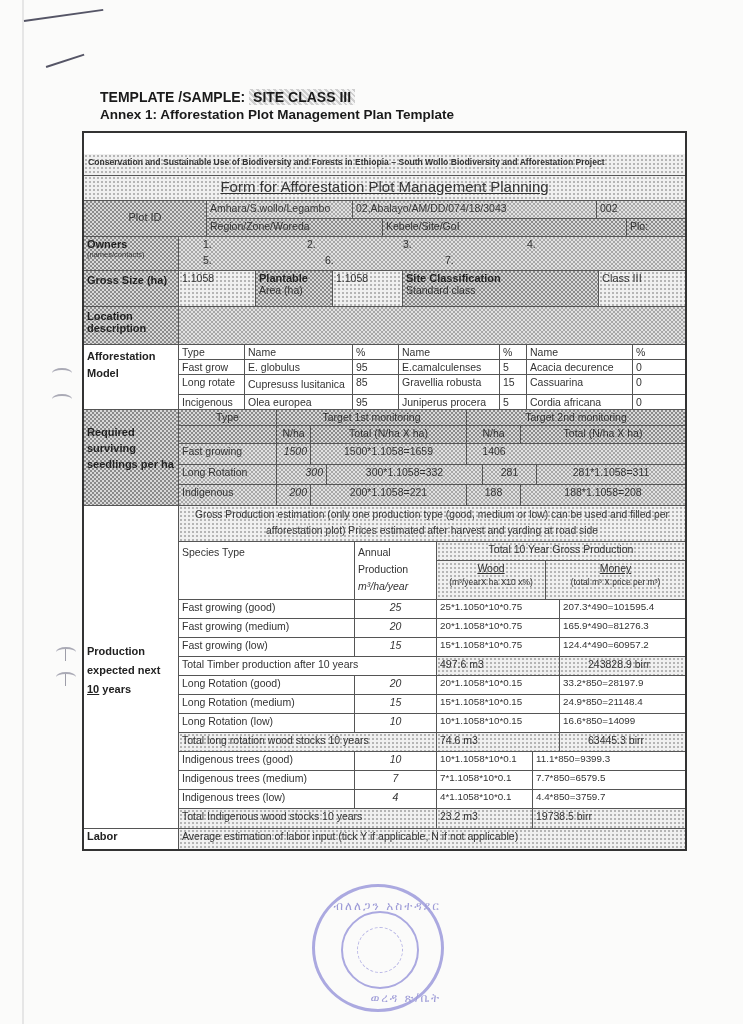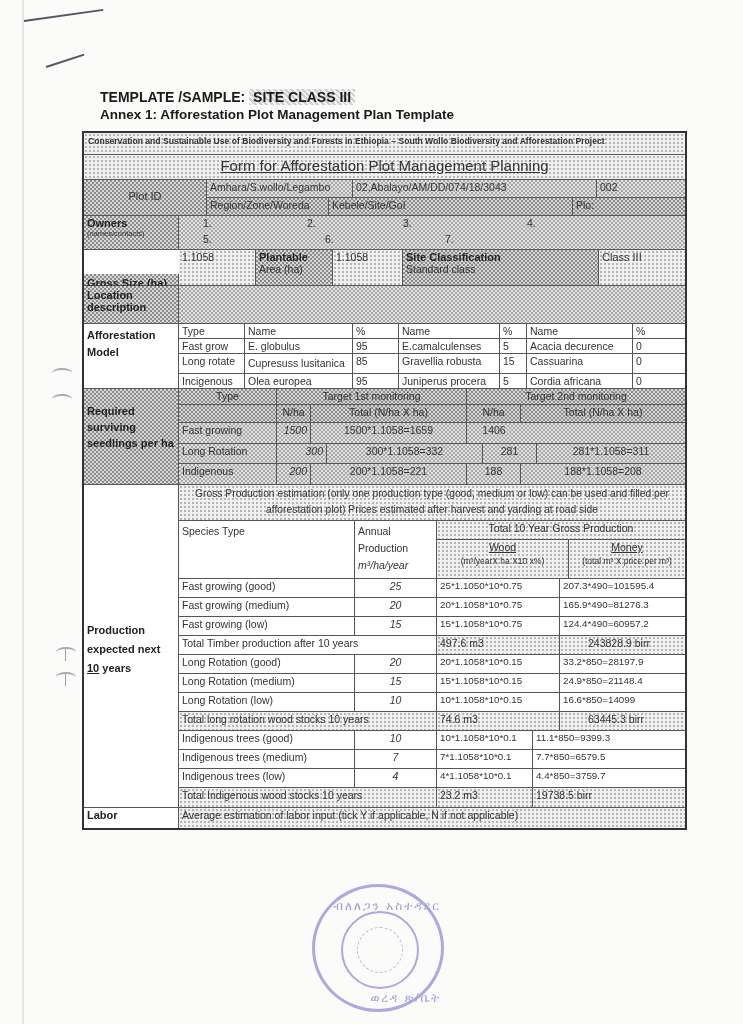--- a/index.html
+++ b/index.html
@@ -46,36 +46,36 @@
 <div class="hole t" style="left:56px;top:672px;"></div>
 
 <div class="heading h1">
   <span>TEMPLATE /SAMPLE:</span>
   <span class="hl">SITE CLASS III</span>
 </div>
 <div class="heading h2">Annex 1: Afforestation Plot Management Plan Template</div>
 
 <div class="form">
   <div class="row">
-    <div class="cell proj dot" style="width:100%;">Conservation and Sustainable Use of Biodiversity and Forests in Ethiopia – South Wollo Biodiversity and Afforestation Project</div>
+    <div class="cell proj dot" style="width:100%;margin-top:21px;">Conservation and Sustainable Use of Biodiversity and Forests in Ethiopia – South Wollo Biodiversity and Afforestation Project</div>
   </div>
   <div class="row">
     <div class="cell title dot" style="width:100%;">Form for Afforestation Plot Management Planning</div>
   </div>
 
   <div class="row" style="height:36px;">
     <div class="cell dark center" style="width:123px;padding-top:10px;font-size:11px;">Plot ID</div>
     <div class="sub" style="flex:1;">
       <div class="row">
         <div class="cell mid" style="width:146px;">Amhara/S.wollo/Legambo</div>
         <div class="cell mid" style="width:244px;">02,Abalayo/AM/DD/074/18/3043</div>
         <div class="cell mid" style="flex:1;">002</div>
       </div>
       <div class="row">
-        <div class="cell dark" style="width:122px;">Region/Zone/Woreda</div>
+        <div class="cell dark" style="width:176px;">Region/Zone/Woreda</div>
         <div class="cell dark" style="width:244px;">Kebele/Site/GoI</div>
         <div class="cell dark" style="flex:1;">Plo:</div>
       </div>
     </div>
   </div>
 
   <div class="row" style="height:34px;">
     <div class="cell dark" style="width:95px;">
       <div class="lbl">Owners</div>
       <div style="font-size:7.5px;">(names/contacts)</div>
@@ -85,21 +85,21 @@
       <span style="position:absolute;left:128px;top:1px;">2.</span>
       <span style="position:absolute;left:224px;top:1px;">3.</span>
       <span style="position:absolute;left:348px;top:1px;">4.</span>
       <span style="position:absolute;left:24px;top:17px;">5.</span>
       <span style="position:absolute;left:146px;top:17px;">6.</span>
       <span style="position:absolute;left:266px;top:17px;">7.</span>
     </div>
   </div>
 
   <div class="row" style="height:36px;">
-    <div class="cell dark lbl" style="width:95px;padding-top:3px;margin-top:24px;">Gross Size (ha)</div>
+    <div class="cell dark lbl" style="width:95px;padding-top:3px;">Gross Size (ha)</div>
     <div class="cell dot" style="width:77px;">1.1058</div>
     <div class="cell dark" style="width:77px;">
       <div class="lbl">Plantable</div>
       <div>Area (ha)</div>
     </div>
     <div class="cell dot" style="width:70px;">1.1058</div>
     <div class="cell dark" style="width:196px;">
       <div class="lbl">Site Classification</div>
       <div>Standard class</div>
     </div>
@@ -206,21 +206,21 @@
         <div class="cell" style="width:82px;line-height:17px;padding-top:2px;">
           <div>Annual</div>
           <div>Production</div>
           <div class="ital">m³/ha/year</div>
         </div>
         <div class="sub dot" style="flex:1;">
           <div class="row" style="flex:0 0 19px;">
             <div class="cell center" style="width:100%;">Total 10 Year Gross Production</div>
           </div>
           <div class="row" style="border-bottom:none;">
-            <div class="cell center" style="width:132px;">
+            <div class="cell center" style="width:109px;">
               <div class="u">Wood</div>
               <div style="font-size:8.5px;margin-top:3px;">(m³/yearX ha X10 x%)</div>
             </div>
             <div class="cell center" style="flex:1;">
               <div class="u">Money</div>
               <div style="font-size:8.5px;margin-top:3px;">(total m³ X price per m³)</div>
             </div>
           </div>
         </div>
       </div>

